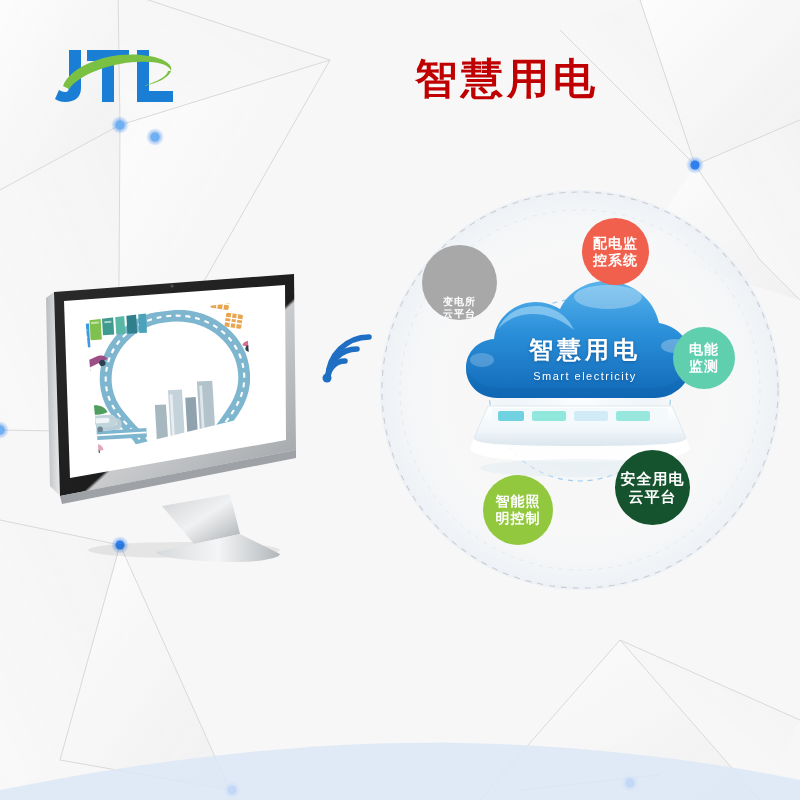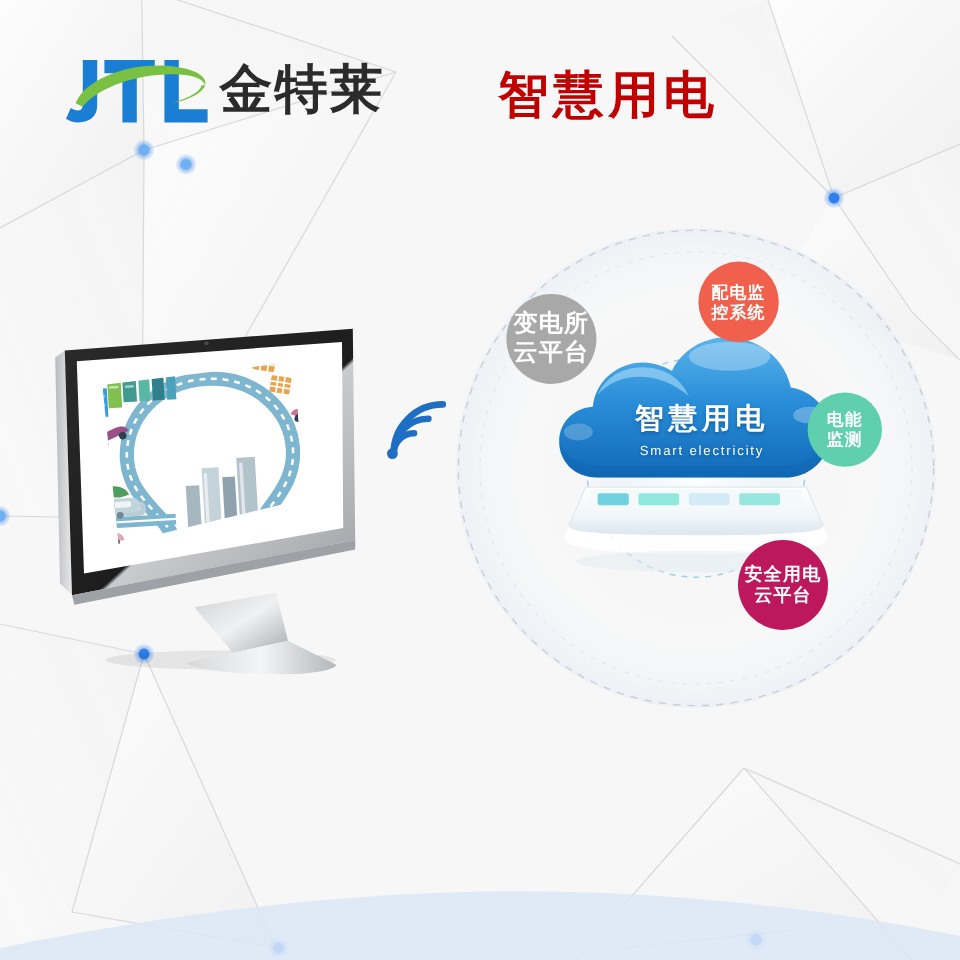--- a/index.html
+++ b/index.html
@@ -102,21 +102,22 @@
     box-sizing: border-box;
   }
   .bubble .lbl {
     display: block;
     line-height: 1.18;
     white-space: pre-line;
   }
   #b-bdsypt { 
     left: 52px; top: 65px; width: 75px; height: 75px;
     background: #a8a8a8;
-    font-size: 20px;
+    font-size: 10px;
+    align-items: flex-end;
   }
   #b-pddkxt { 
     left: 212px; top: 38px; width: 67px; height: 67px;
     background: #f0604d;
     font-size: 14px;
   }
   #b-dnjc { 
     left: 303px; top: 147px; width: 62px; height: 62px;
     background: #5fcfae;
     font-size: 14px;
@@ -251,21 +252,20 @@
 
         <path d="M14,6 L26,6 L26,44 C26,53 20,58 10,58 C6,58 3,57 0,55 L4,46 C6,47 8,48 10,48 C13,48 14,46 14,42 Z" fill="#1a7fd4"></path>
 
         <path d="M32,6 L74,6 L74,17 L59,17 L59,58 L47,58 L47,17 L32,17 Z" fill="#1a7fd4"></path>
 
         <path d="M82,6 L94,6 L94,47 L118,47 L118,58 L82,58 Z" fill="#1a7fd4"></path>
 
         <path d="M8,42 C16,22 52,8 86,11 C108,13 118,20 116,27 C114,20 100,17 82,18 C54,19 24,31 14,45 Z" fill="#7ac143"></path>
         <path d="M116,27 C114,33 104,39 88,42 C104,37 112,32 113,27 Z" fill="#7ac143"></path>
       </svg>
-      <div id="logo-word">金特莱</div>
     </div>
 
     <div id="headline">智慧用电</div>
   </div>
 
   <svg id="monitor" viewBox="0 0 290 290" xmlns="http://www.w3.org/2000/svg">
     <defs>
       <linearGradient id="bezelG" x1="0" y1="0" x2="1" y2="1">
         <stop offset="0" stop-color="#2b2b2b"></stop>
         <stop offset=".55" stop-color="#1d1d1d"></stop>
@@ -601,19 +601,23 @@
 云平台</span>
     </div>
     <div class="bubble" id="b-dnjc" style="background: rgb(95, 207, 174);">
       <span class="lbl">电能
 监测</span>
     </div>
     <div class="bubble" id="b-pddkxt" style="background: rgb(240, 96, 77);">
       <span class="lbl">配电监
 控系统</span>
     </div>
-    <div class="bubble" id="b-aqydypt" style="background: #be185d;">
+    <div class="bubble" id="b-znzmkz" style="background: rgb(146, 200, 62);">
+      <span class="lbl">智能照
+明控制</span>
+    </div>
+    <div class="bubble" id="b-aqydypt" style="background: #14532d;">
       <span class="lbl">安全用电
 云平台</span>
     </div>
   </div>
 
 </div>
 
 </body></html>

